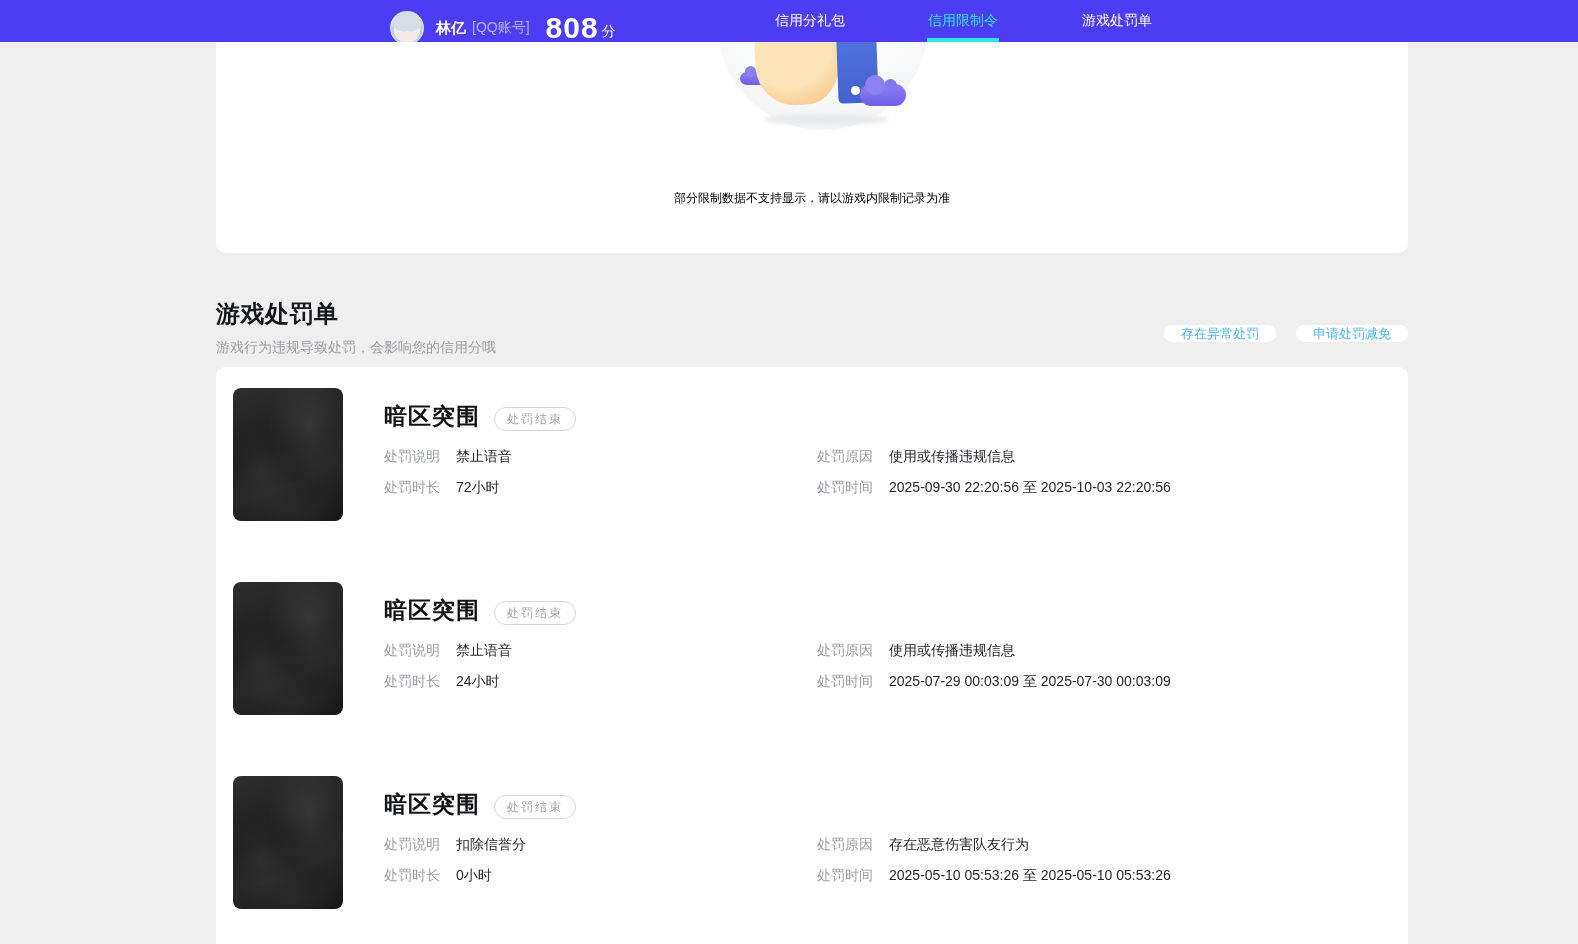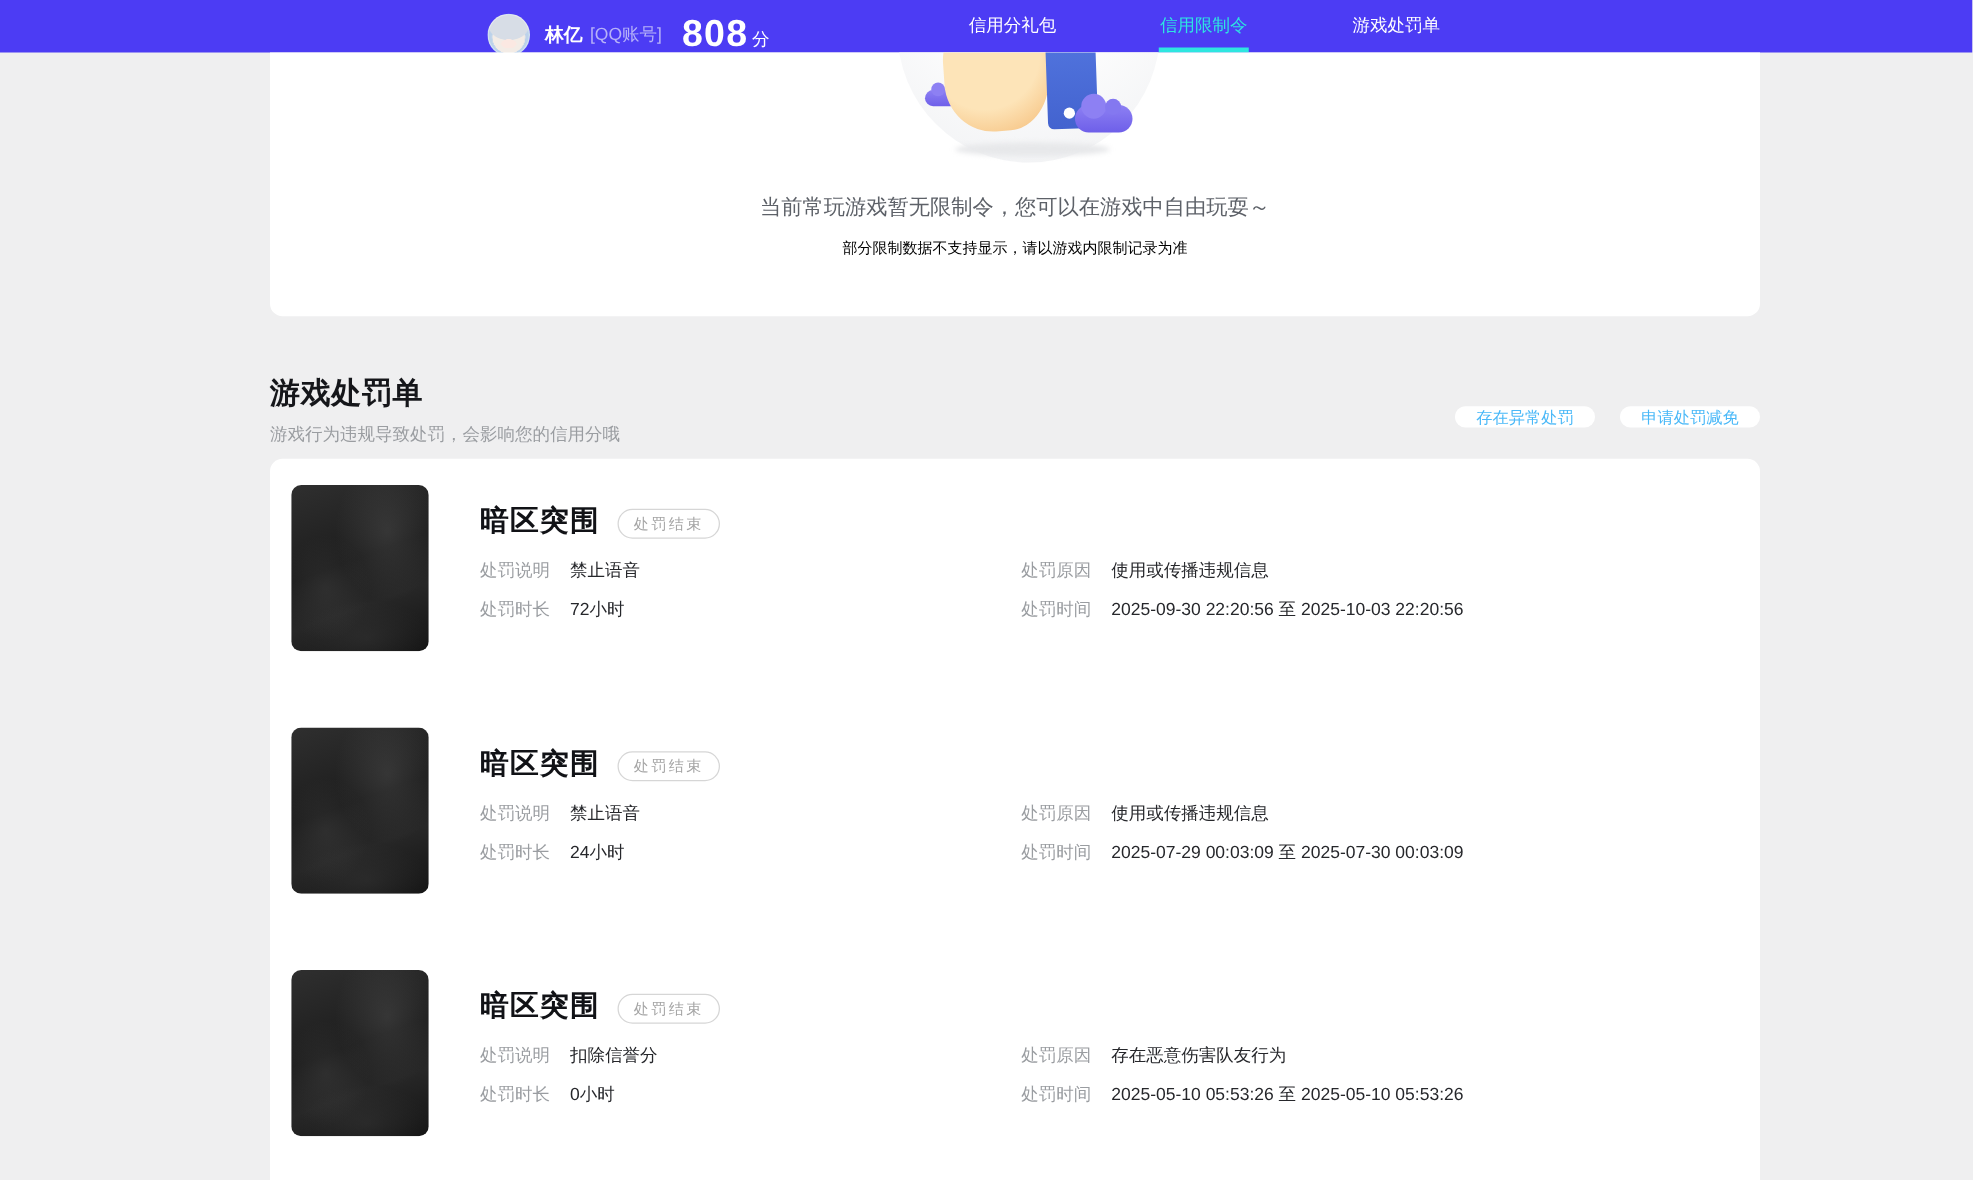--- a/index.html
+++ b/index.html
@@ -159,21 +159,20 @@
 <section class="no-restriction-card">
   <div>
     <div class="illus-circle"></div>
     <div class="illus-shadow"></div>
     <div class="cloud cloud-left"></div>
     <div class="illus-hand"></div>
     <div class="illus-phone"></div>
     <div class="cloud cloud-right"></div>
     <div class="illus-dot"></div>
   </div>
-  <div class="restriction-message">当前常玩游戏暂无限制令，您可以在游戏中自由玩耍～</div>
   <div class="restriction-note">部分限制数据不支持显示，请以游戏内限制记录为准</div>
 </section>
 
 <div class="penalty-header">
   <h2 class="section-title">游戏处罚单</h2>
   <div class="section-subtitle">游戏行为违规导致处罚，会影响您的信用分哦</div>
   <div class="header-actions">
     <button class="pill-btn">存在异常处罚</button>
     <button class="pill-btn">申请处罚减免</button>
   </div>

